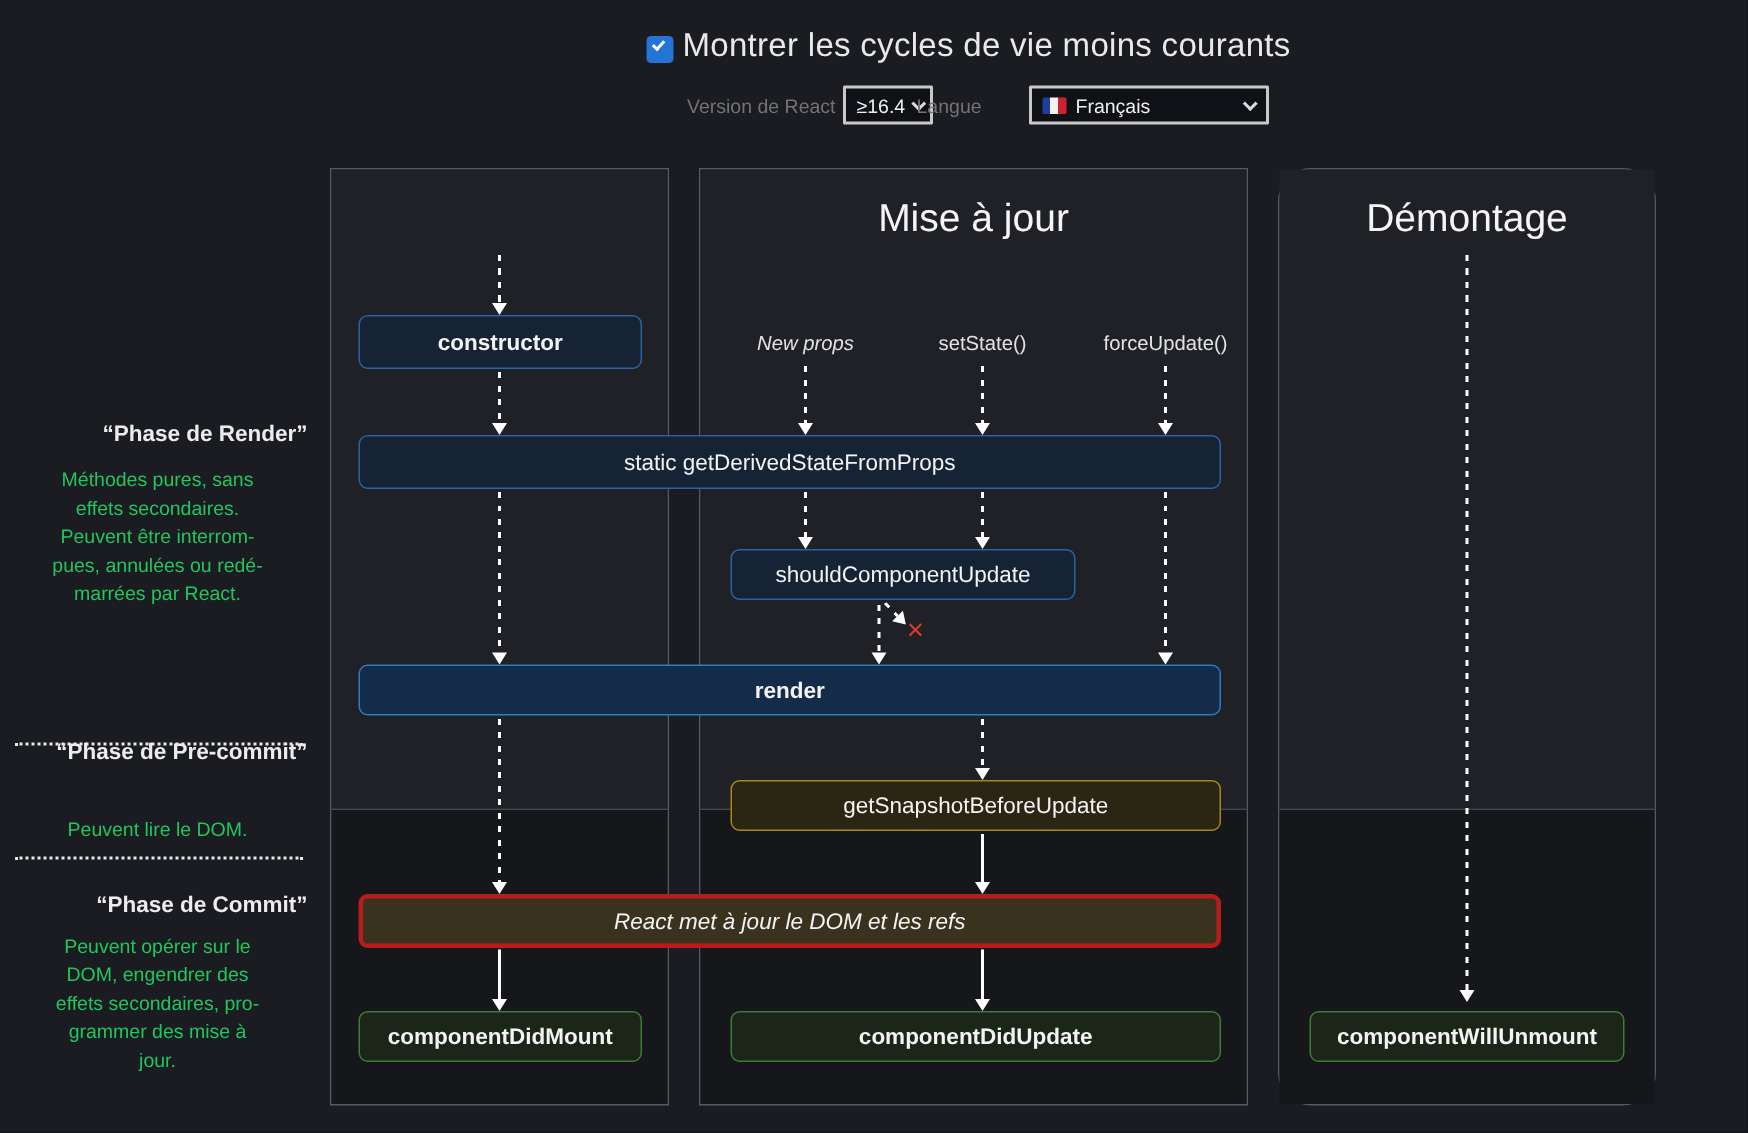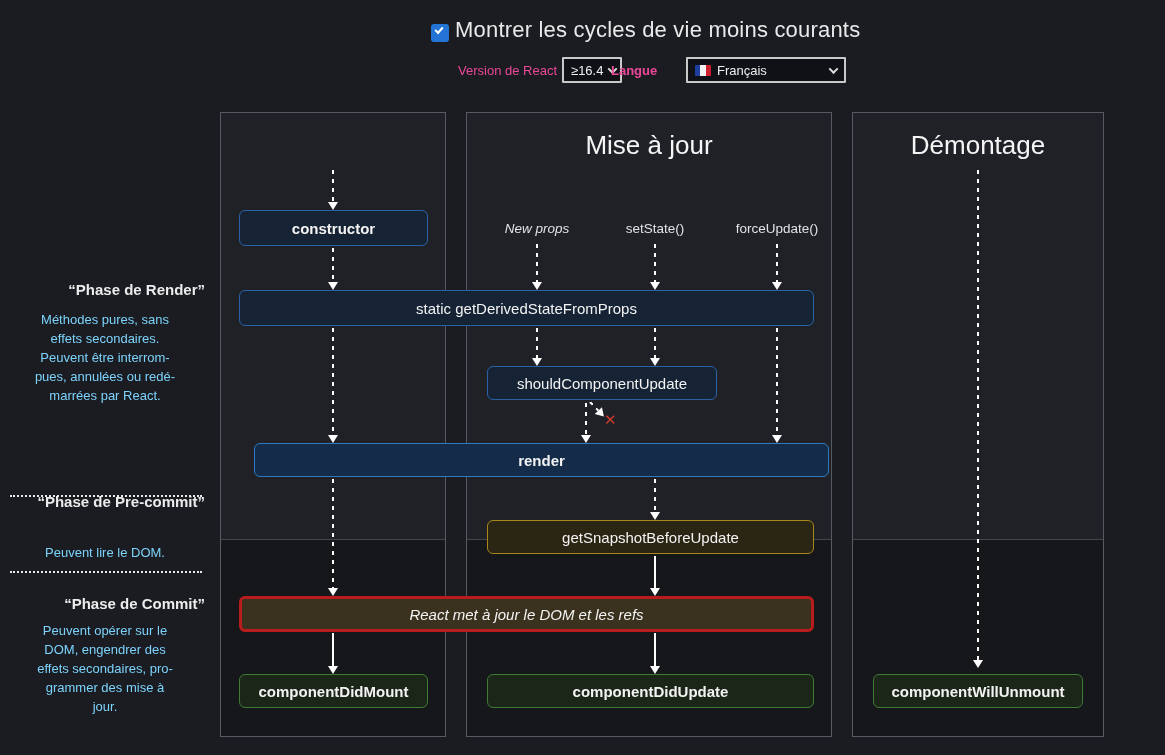--- a/index.html
+++ b/index.html
@@ -13,38 +13,38 @@
   .checkbox {
     position:absolute; width:18px; height:18px; border-radius:3px;
     background:#2374d4; cursor:pointer;
   }
   .checkbox .tick {
     position:absolute; left:4px; top:3px; width:8px; height:5px;
     border-left:2px solid #fff; border-bottom:2px solid #fff;
     transform:rotate(-48deg);
   }
   .page-title { position:absolute; font-size:22px; font-weight:300; color:#e9e9e9; letter-spacing:.2px; }
-  .ctl-label { position:absolute; font-size:13px; color:#ec4899; }
+  .ctl-label { position:absolute; font-size:13px; color:#737373; }
   .select {
     position:absolute; height:26px; background:#0f1116; border:2px solid #c9c9c9;
     border-radius:1px; display:flex; align-items:center; gap:6px;
     padding:0 7px; font-size:13px; color:#efefef; cursor:pointer;
   }
   .select .grow { flex:1; }
   .chev {
     width:7px; height:7px; border-right:2px solid #dcdcdc; border-bottom:2px solid #dcdcdc;
     transform:rotate(45deg) translate(-1px,-1px); flex:none;
   }
   .flag { width:16px; height:11px; flex:none;
     background:linear-gradient(90deg,#1e3e9e 0 33%,#f2f2f2 33% 66%,#cf2030 66%);
     border-radius:1px;
   }
   
   .side-title { position:absolute; width:200px; left:5px; text-align:right; font-size:15px; font-weight:700; color:#ececec; }
-  .side-desc  { position:absolute; width:200px; left:5px; text-align:center; font-size:13px; color:#7dd3fc; line-height:19px; white-space:pre-line; }
+  .side-desc  { position:absolute; width:200px; left:5px; text-align:center; font-size:13px; color:#22c55e; line-height:19px; white-space:pre-line; }
   .dotline { position:absolute; left:10px; width:192px; height:0; border-top:2px dotted #e8e8e8; }
   
   .col {
     position:absolute; top:112px; height:625px; border:1px solid #565a61;
   }
   .col .zone-top   { position:absolute; left:0; right:0; top:0; height:426px; background:#1f2127; }
   .col .zone-bot   { position:absolute; left:0; right:0; top:426px; bottom:0; background:#16171b; }
   .col .zone-line  { position:absolute; left:0; right:0; top:426px; height:1px; background:#42464d; }
   .col-title { position:absolute; top:17px; left:0; right:0; text-align:center; font-size:26px; font-weight:300; color:#f5f5f5; }
   
@@ -79,21 +79,21 @@
   <div class="checkbox" style="left:431px;top:24px;">
     <span class="tick"></span>
   </div>
   <div class="page-title" style="left:455px;top:17px;">Montrer les cycles de vie moins courants</div>
 
   <div class="ctl-label" style="left:458px;top:63px;">Version de React</div>
   <div class="select" style="left:562px;top:57px;width:60px;">
     <span class="grow">≥16.4</span>
     <span class="chev"></span>
   </div>
-  <div class="ctl-label" style="left:611px;top:63px;font-weight:bold;">Langue</div>
+  <div class="ctl-label" style="left:611px;top:63px;">Langue</div>
   <div class="select" style="left:686px;top:57px;width:160px;">
     <span class="flag"></span>
     <span class="grow">Français</span>
     <span class="chev"></span>
   </div>
 
   <div class="side-title" style="top:281px;">“Phase de Render”</div>
   <div class="side-desc" style="top:310px;">Méthodes pures, sans
 effets secondaires.
 Peuvent être interrom-
@@ -114,21 +114,21 @@
     <div class="zone-top"></div>
       <div class="zone-bot"></div>
       <div class="zone-line"></div>
   </div>
   <div class="col" style="left:466px;width:366px;">
     <div class="zone-top"></div>
       <div class="zone-bot"></div>
       <div class="zone-line"></div>
     <div class="col-title">Mise à jour</div>
   </div>
-  <div class="col" style="left:852px;width:252px;">
+  <div class="col" style="left:852px;width:252px;border-radius:22px;">
     <div class="zone-top"></div>
       <div class="zone-bot"></div>
       <div class="zone-line"></div>
     <div class="col-title">Démontage</div>
   </div>
 
   <div class="trigger ital" style="left:537px;top:221px;">New props</div>
   <div class="trigger" style="left:655px;top:221px;">setState()</div>
   <div class="trigger" style="left:777px;top:221px;">forceUpdate()</div>
 
@@ -150,20 +150,20 @@
 
   <div class="dash head" style="left:585px;top:403px;height:32px;"></div>
   <div class="dash head diag" style="left:589px;top:402px;height:12px;"></div>
   <div class="cancel-x" style="left:604px;top:411px;">✕</div>
 
   <div class="dash head" style="left:977px;top:170px;height:490px;"></div>
 
   <div class="box blue bold" style="left:239px;top:210px;width:189px;height:36px;">constructor</div>
   <div class="box blue" style="left:239px;top:290px;width:575px;height:36px;">static getDerivedStateFromProps</div>
   <div class="box blue" style="left:487px;top:366px;width:230px;height:34px;">shouldComponentUpdate</div>
-  <div class="box blue2 bold" style="left:254px;top:443px;width:575px;height:34px;">render</div>
+  <div class="box blue2 bold" style="left:239px;top:443px;width:575px;height:34px;">render</div>
   <div class="box gold" style="left:487px;top:520px;width:327px;height:34px;text-align:right;">getSnapshotBeforeUpdate</div>
   <div class="box gold2 ital" style="left:239px;top:596px;width:575px;height:36px;">React met à jour le DOM et les refs</div>
   <div class="box green bold" style="left:487px;top:674px;width:327px;height:34px;">componentDidUpdate</div>
   <div class="box green bold" style="left:239px;top:674px;width:189px;height:34px;">componentDidMount</div>
   <div class="box green bold" style="left:873px;top:674px;width:210px;height:34px;">componentWillUnmount</div>
 
 </div>
 
 </body></html>

